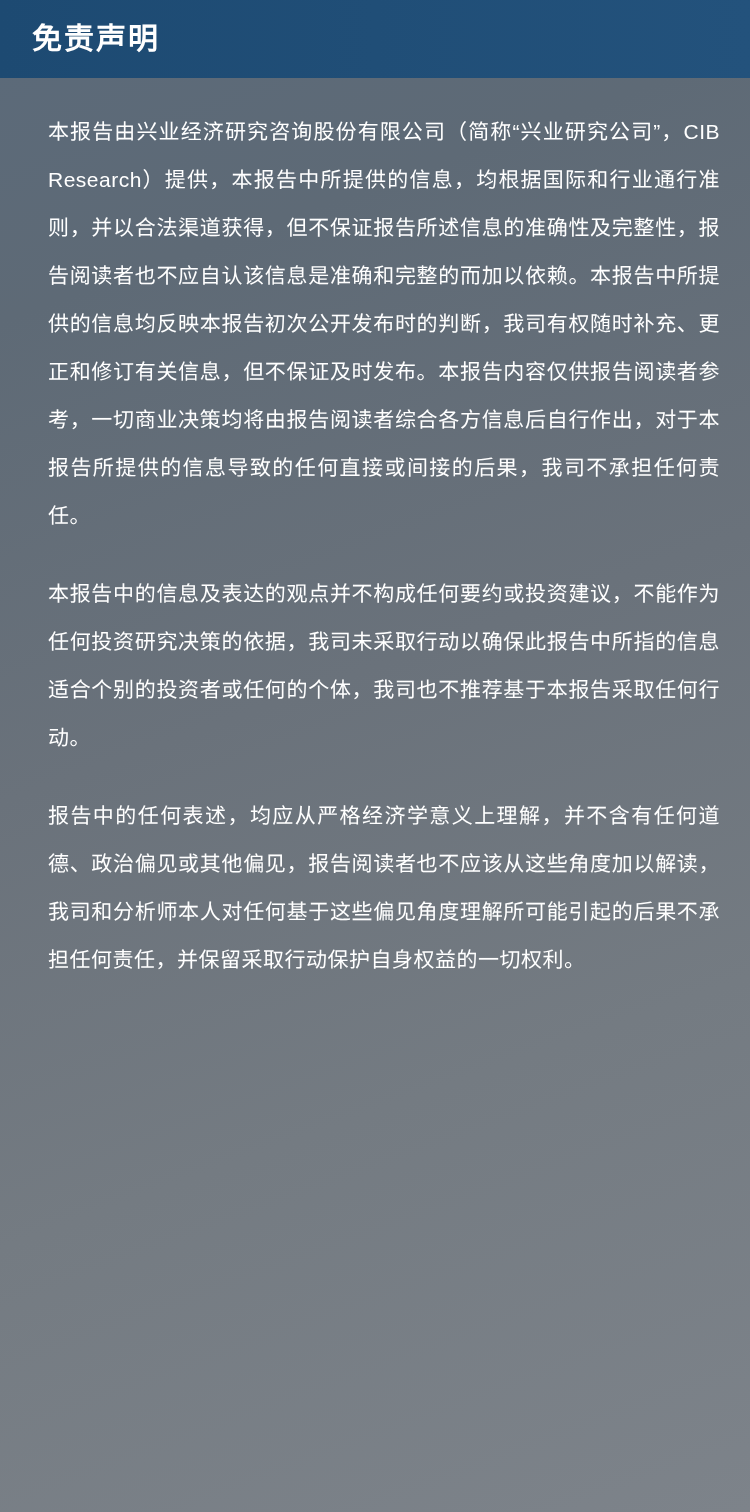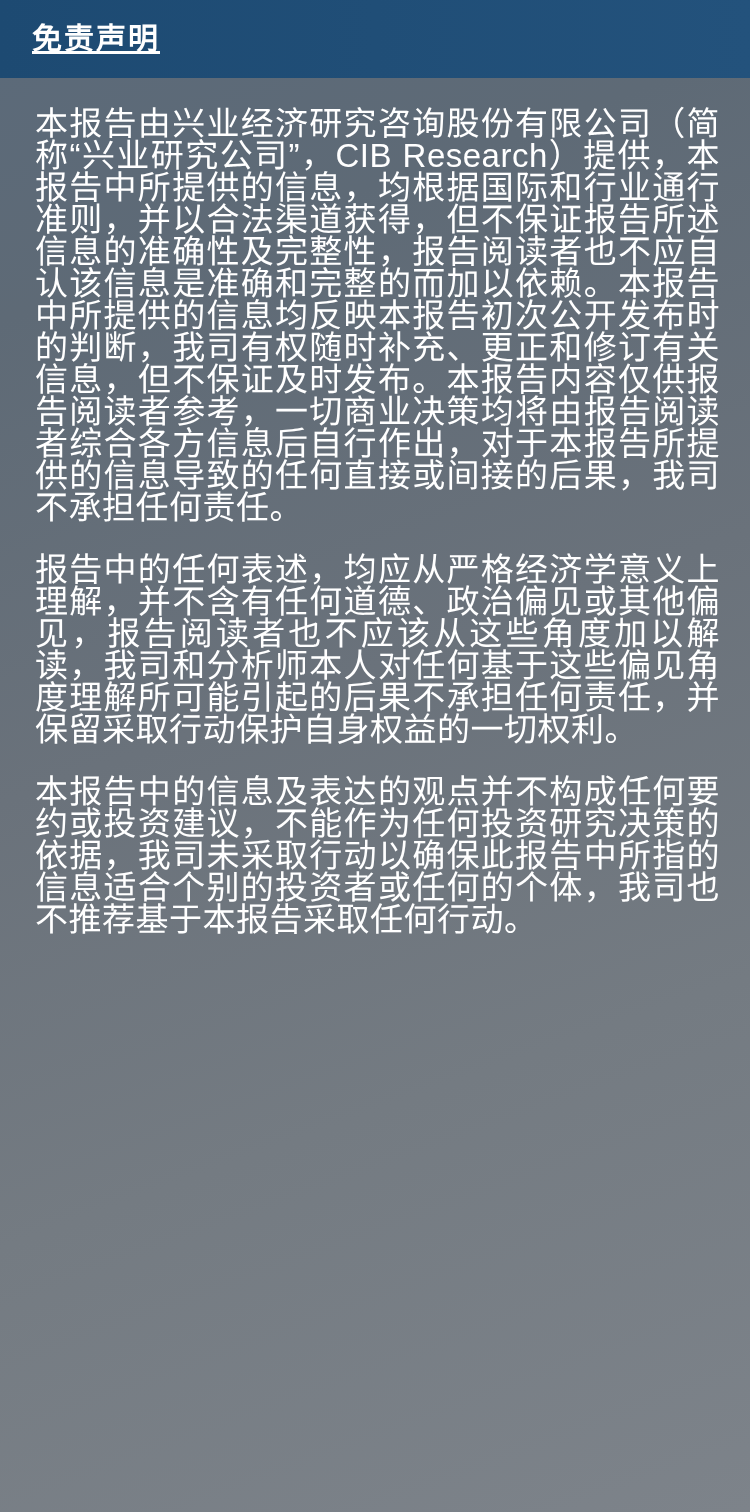--- a/index.html
+++ b/index.html
@@ -32,49 +32,48 @@
     align-items: center;
     padding: 0 0 0 32px;
     box-sizing: border-box;
   }
   .header-title {
     color: #ffffff;
     font-size: 30px;
     font-weight: bold;
     letter-spacing: 2px;
     line-height: 1.2;
-    text-decoration: underline;
   }
   .content {
     padding: 30px 30px 40px 32px;
     box-sizing: border-box;
   }
   .para {
     color: #ffffff;
-    font-size: 33px;
-    line-height: 32px;
+    font-size: 21px;
+    line-height: 48px;
     letter-spacing: 0.5px;
     text-align: justify;
     text-justify: inter-ideograph;
-    margin: 0 0 30px 3px;
+    margin: 0 0 30px 16px;
     word-break: break-word;
   }
   .para:last-child {
     margin-bottom: 0;
   }
 </style>
 </head>
 <body>
 
 <div class="page">
 
   <div class="header">
     <div class="header-title">免责声明</div>
   </div>
 
   <div class="content">
     <p class="para">本报告由兴业经济研究咨询股份有限公司（简称“兴业研究公司”，CIB Research）提供，本报告中所提供的信息，均根据国际和行业通行准则，并以合法渠道获得，但不保证报告所述信息的准确性及完整性，报告阅读者也不应自认该信息是准确和完整的而加以依赖。本报告中所提供的信息均反映本报告初次公开发布时的判断，我司有权随时补充、更正和修订有关信息，但不保证及时发布。本报告内容仅供报告阅读者参考，一切商业决策均将由报告阅读者综合各方信息后自行作出，对于本报告所提供的信息导致的任何直接或间接的后果，我司不承担任何责任。</p>
+    <p class="para">本报告中的信息及表达的观点并不构成任何要约或投资建议，不能作为任何投资研究决策的依据，我司未采取行动以确保此报告中所指的信息适合个别的投资者或任何的个体，我司也不推荐基于本报告采取任何行动。</p>
     <p class="para">报告中的任何表述，均应从严格经济学意义上理解，并不含有任何道德、政治偏见或其他偏见，报告阅读者也不应该从这些角度加以解读，我司和分析师本人对任何基于这些偏见角度理解所可能引起的后果不承担任何责任，并保留采取行动保护自身权益的一切权利。</p>
-    <p class="para">本报告中的信息及表达的观点并不构成任何要约或投资建议，不能作为任何投资研究决策的依据，我司未采取行动以确保此报告中所指的信息适合个别的投资者或任何的个体，我司也不推荐基于本报告采取任何行动。</p>
 
   </div>
 
 </div>
 
 </body></html>

